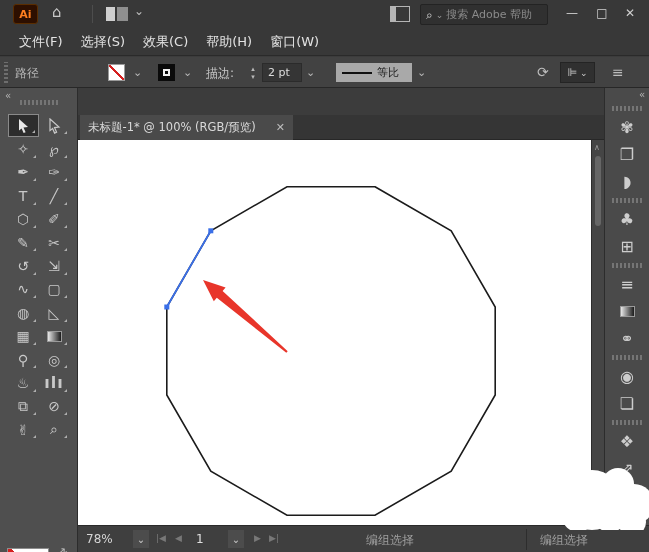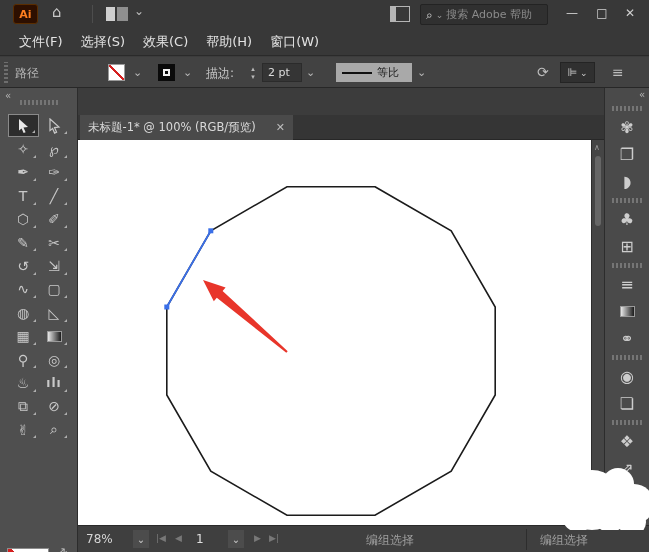--- a/index.html
+++ b/index.html
@@ -49,21 +49,21 @@
 
   
   .tools{position:absolute;left:0;top:88px;width:78px;height:464px;background:#4f4f4f;border-right:1px solid #2c2c2c;}
   .tools-head{position:relative;height:26px;}
   .collapse-l{position:absolute;left:5px;top:2px;color:#b5b5b5;font-size:10px;}
   .hdots{position:absolute;left:20px;top:12px;width:38px;height:5px;background:repeating-linear-gradient(90deg,#757575 0 2px,transparent 2px 4px);}
   .tgrid{display:grid;grid-template-columns:31px 31px;justify-content:center;}
   .tcell{width:31px;height:23.4px;display:flex;align-items:center;justify-content:center;color:#c9c9c9;font-size:14px;position:relative;}
   .tcell::after{content:"";position:absolute;right:3px;bottom:3px;border-left:3px solid transparent;border-bottom:3px solid #aeaeae;}
   .tcell.active{background:#2d2d2d;border:1px solid #8a8a8a;}
-  .tsm{font-size:12px;font-weight:bold;letter-spacing:1px;}
+  .tsm{font-size:16px;font-weight:bold;letter-spacing:1px;}
   .gradbox{display:block;width:15px;height:11px;background:linear-gradient(90deg,#e8e8e8,#1a1a1a);border:1px solid #9a9a9a;}
   
   .fsblock{position:absolute;left:0;top:458px;width:78px;height:62px;}
   .fill-big{position:absolute;left:7px;top:2px;width:42px;height:42px;background:linear-gradient(to top right,#fff 0 46%,#d41f1f 46% 54%,#fff 54%),#fff;border:1px solid #8d8d8d;z-index:2;}
   .swap-ic{position:absolute;left:58px;top:0px;color:#b9b9b9;font-size:11px;transform:rotate(-40deg);z-index:3;}
 
   
   .center{position:absolute;left:78px;top:88px;width:526px;height:437px;margin-top:27px;}
   .tabstrip{position:absolute;left:0;top:0;width:526px;height:25px;background:#353535;border-bottom:1px solid #272727;}
   .tab{position:absolute;left:2px;top:0;width:213px;height:25px;background:#4a4a4a;display:flex;align-items:center;gap:8px;padding:0 8px;}

